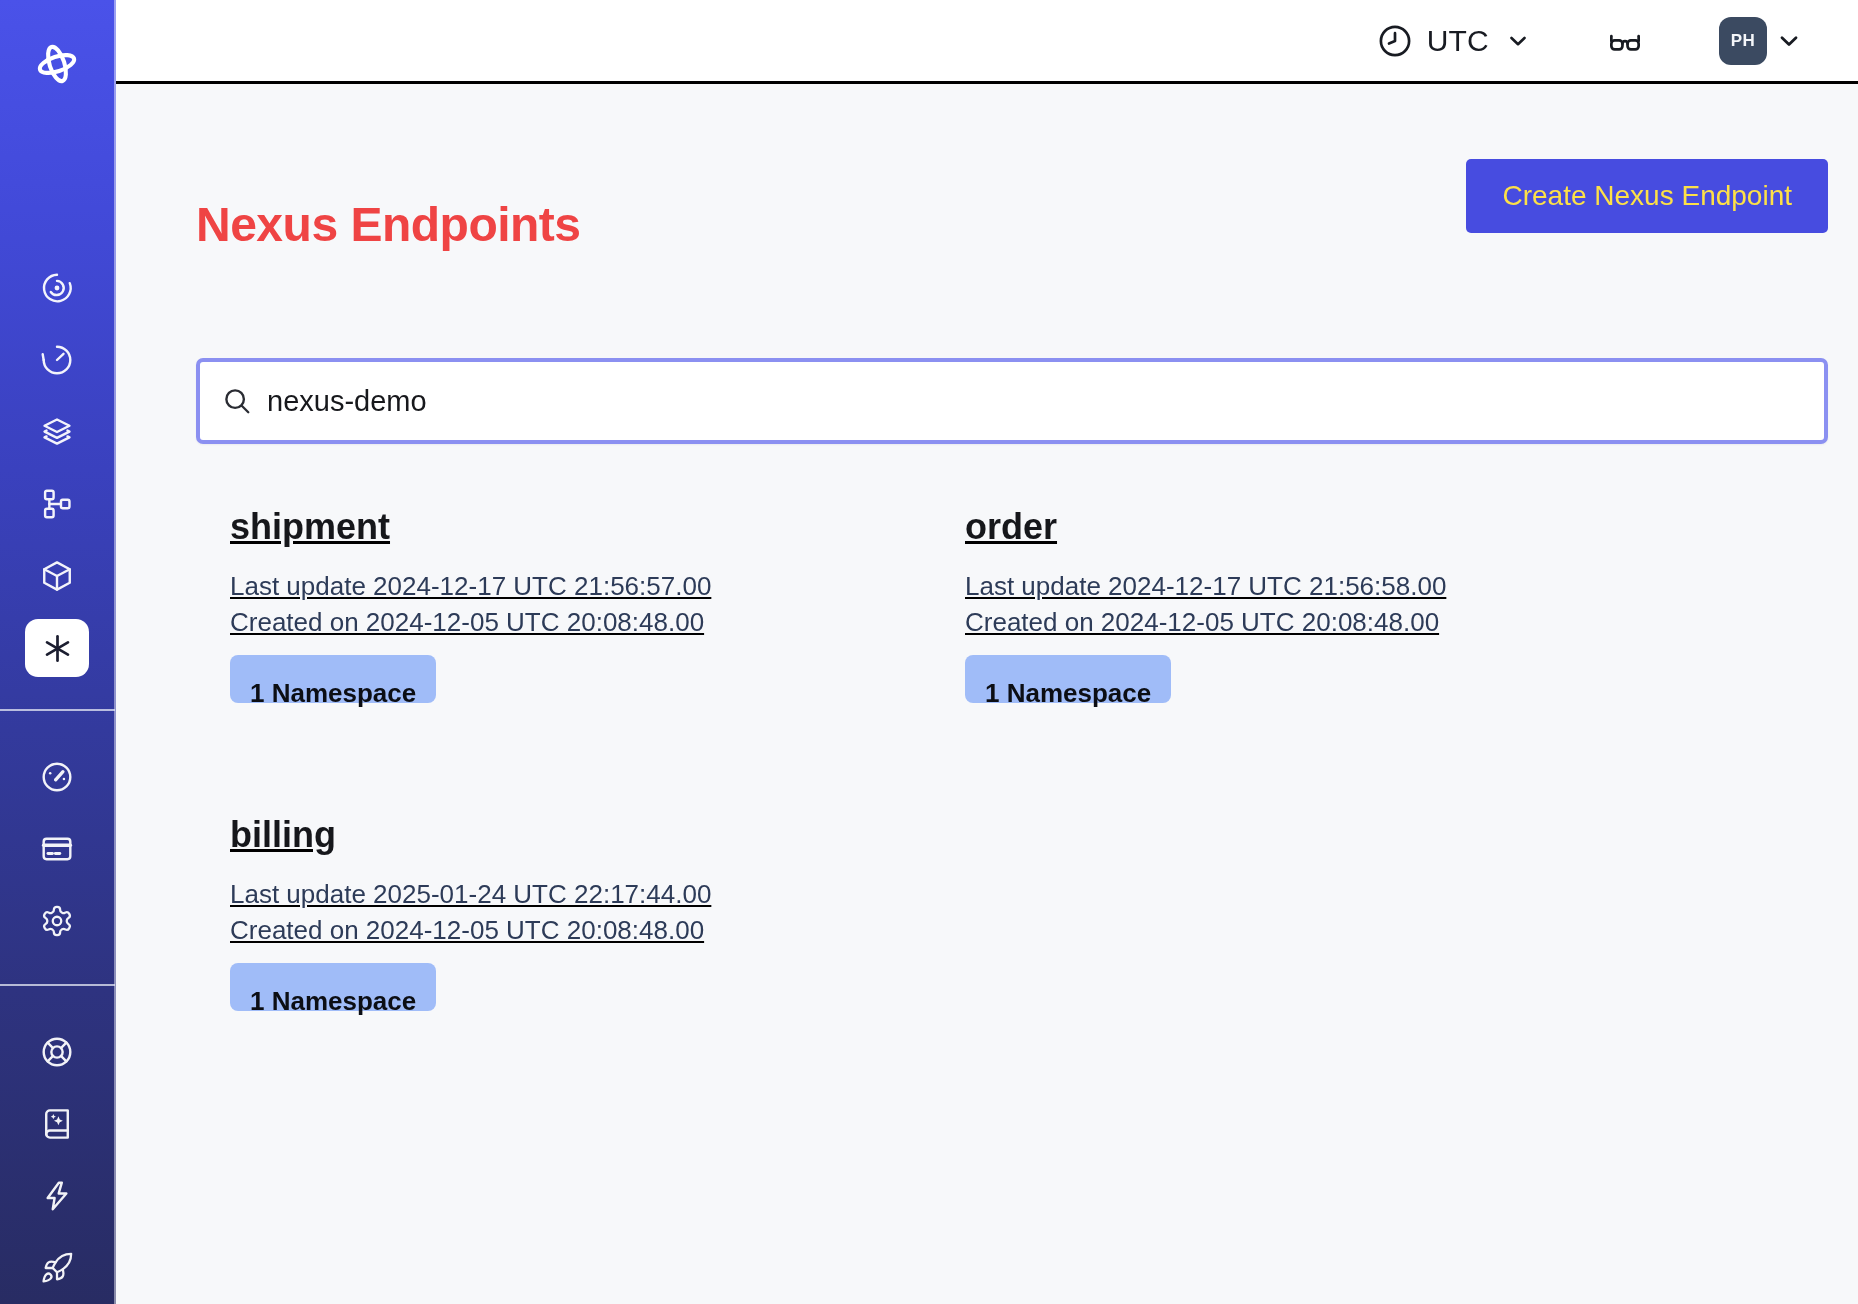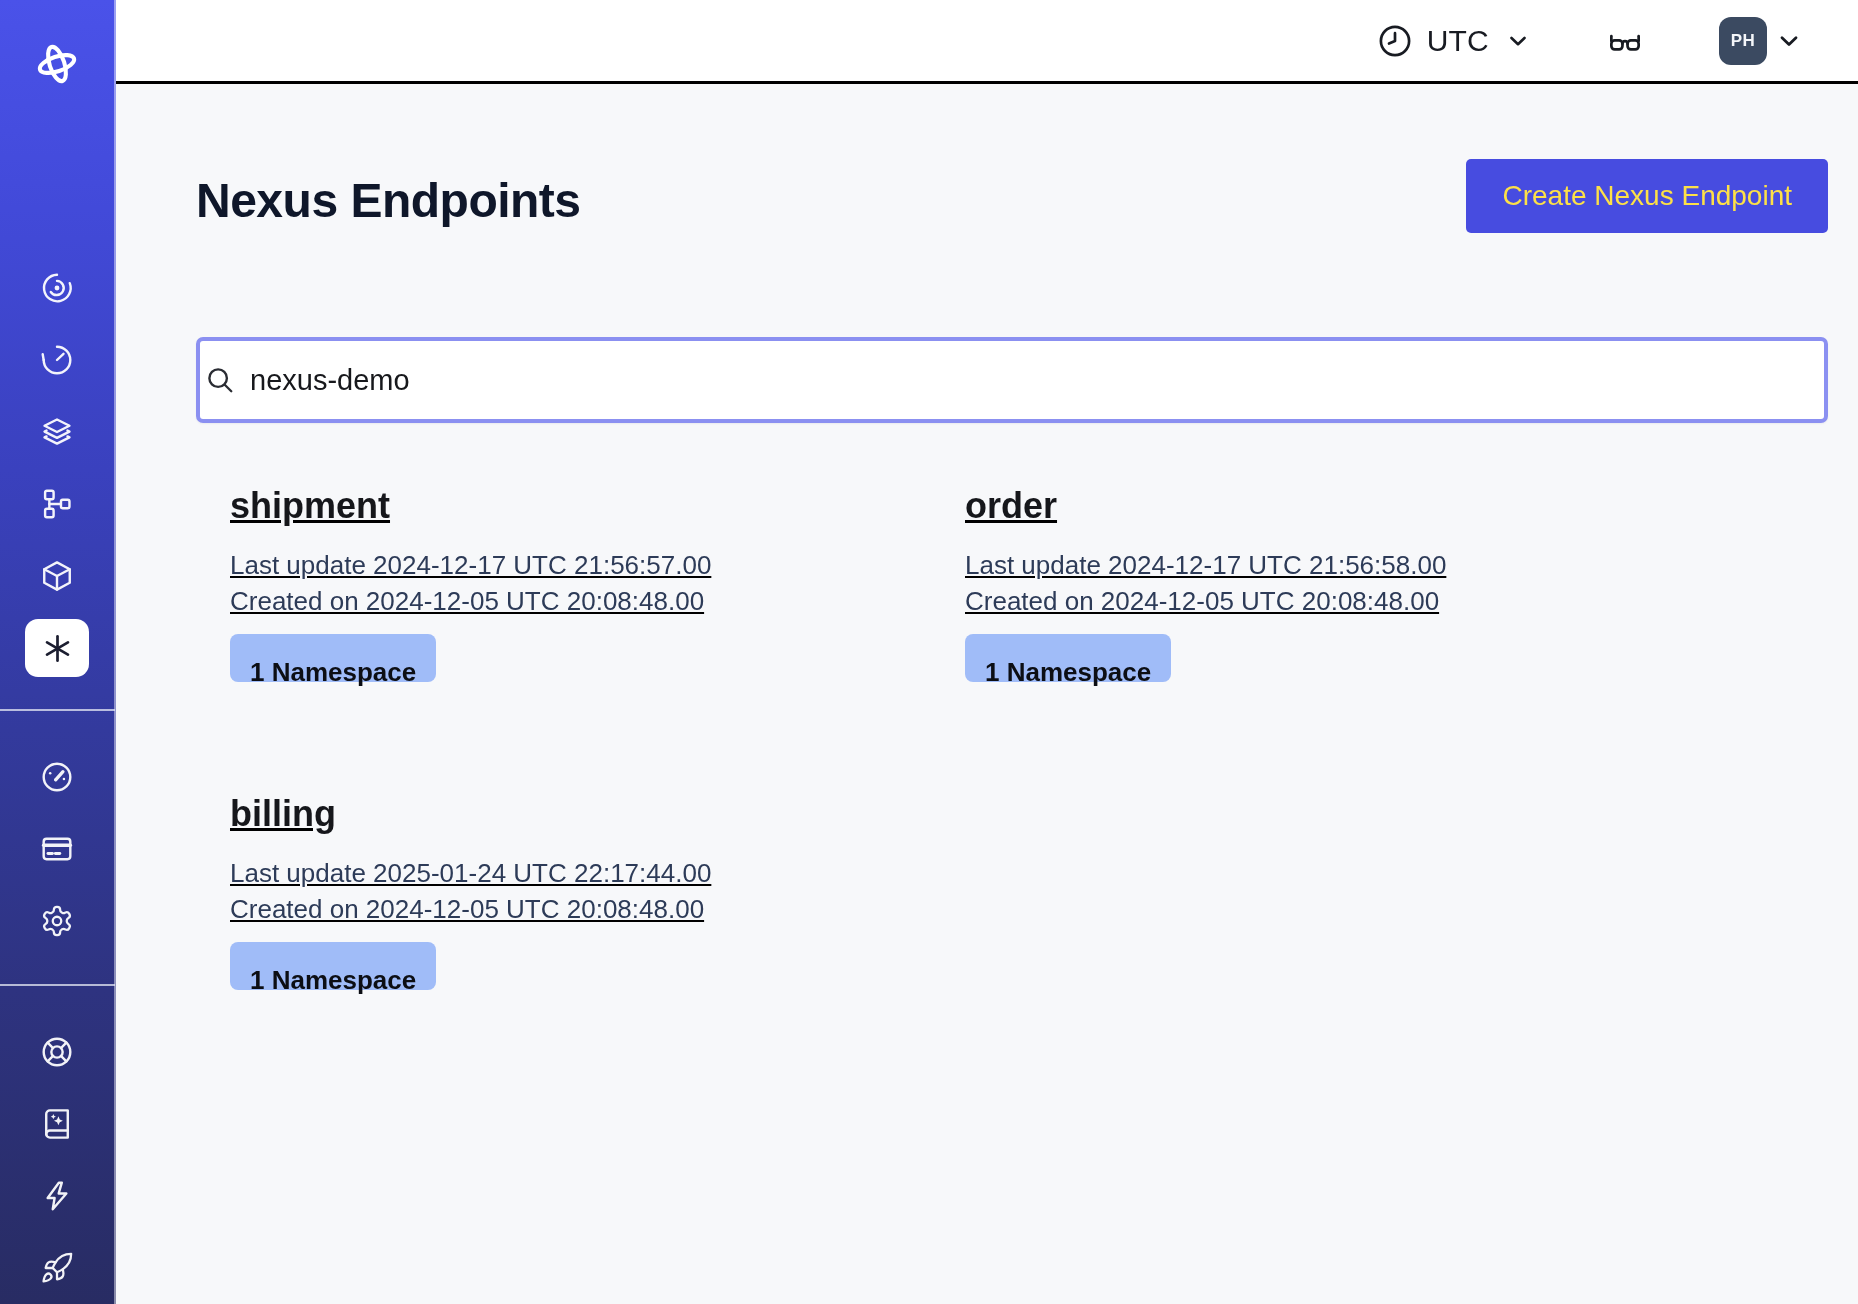--- a/index.html
+++ b/index.html
@@ -41,30 +41,30 @@
   .tz .chev{ margin-left:2px; }
   .glasses-btn{ display:flex; align-items:center; cursor:pointer; }
   .account{ display:flex; align-items:center; gap:8px; cursor:pointer; }
   .avatar{ width:48px; height:48px; border-radius:12px; background:#3b4a61; color:#f4f6f9;
     display:flex; align-items:center; justify-content:center; font-size:17px; font-weight:700; letter-spacing:.5px; }
 
   
   .main{ position:absolute; left:116px; top:84px; right:0; bottom:0; background:#f7f8fa;
     padding:0 30px 0 80px; }
   .title-row{ display:flex; align-items:flex-start; justify-content:space-between; }
-  h1{ margin-top:88px; font-size:48px; line-height:58px; font-weight:700; color:#0f172a; letter-spacing:-.5px; }
+  h1{ margin-top:112px; font-size:48px; line-height:58px; font-weight:700; color:#ef4444; letter-spacing:-.5px; }
   .create-btn{
     margin-top:75px; height:74px; padding:0 36px; border:none; border-radius:5px;
     background:#474ce0; color:#fde047; font-family:inherit; font-size:28px; font-weight:500;
     display:flex; align-items:center; cursor:pointer;
   }
   .search-box{
     margin-top:104px; height:86px; width:100%;
     background:#ffffff; border:4px solid #8b90f1; border-radius:7px;
-    display:flex; align-items:center; padding:0 5px; gap:15px;
+    display:flex; align-items:center; padding:0 22px; gap:15px;
     box-shadow:0 1px 2px rgba(30,35,60,.06);
   }
   .search-box svg{ flex:none; color:#2a2c33; }
   .search-box input{
     flex:1; border:none; outline:none; background:transparent;
     font-family:inherit; font-size:29px; color:#17181c;
   }
 
   .cards{ margin-top:62px; display:grid; grid-template-columns:735px 735px; row-gap:108px;text-decoration:underline; }
   .card{ padding-left:34px; cursor:pointer; }

